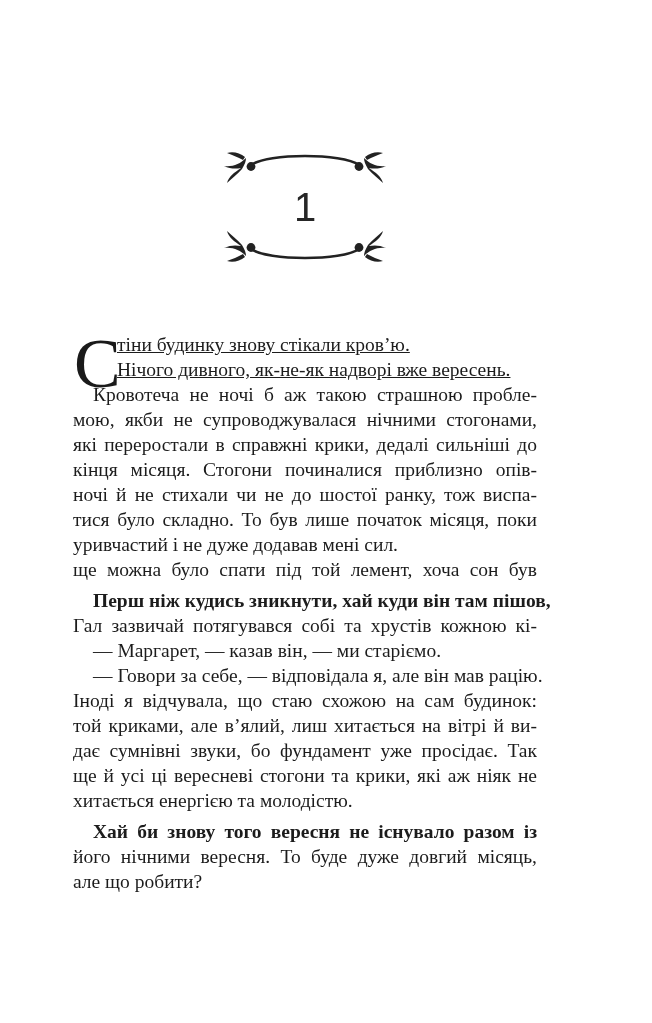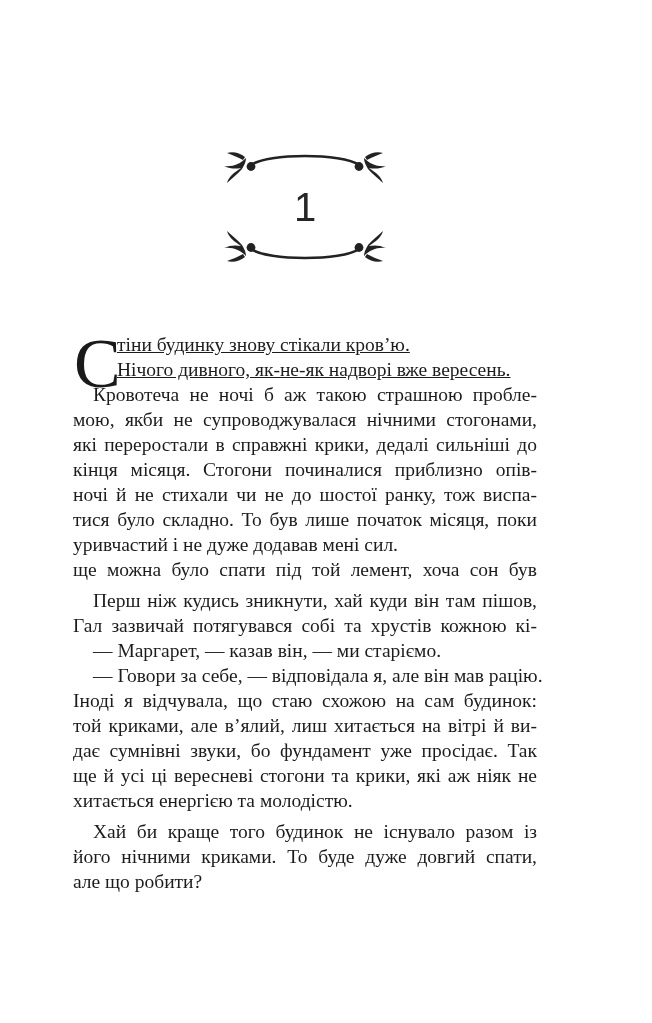--- a/index.html
+++ b/index.html
@@ -29,21 +29,21 @@
   
   .text-block { margin-top: 68px; font-size: 19.5px; line-height: 25px; color: #1c1c1c; }
   .ln {
     white-space: nowrap;
     text-align: justify;
     text-align-last: justify;
     text-justify: inter-word;
   }
   .end { text-align-last: left; }
   .ind { padding-left: 20px; }
-  .gap { margin-top: 6px; }
+  .gap { margin-top: 6px; font-weight: bold; }
 
   .cap-wrap { position: relative; }
   .cap-wrap .ln { padding-left: 44px; text-decoration: underline; }
   .dropcap {
     position: absolute; left: 1px; top: 5px;
     font-size: 70px; line-height: 54px;
     color: #1a1a1a;
   }
 </style>
 </head>
@@ -112,19 +112,19 @@
 
       <div class="ln ind end">— Маргарет, — казав він, — ми старіємо.</div>
 
       <div class="ln ind">— Говори за себе, — відповідала я, але він мав рацію.</div>
       <div class="ln">Іноді я відчувала, що стаю схожою на сам будинок:</div>
       <div class="ln">той криками, але в’ялий, лиш хитається на вітрі й ви-</div>
       <div class="ln">дає сумнівні звуки, бо фундамент уже просідає. Так</div>
       <div class="ln">ще й усі ці вересневі стогони та крики, які аж ніяк не</div>
       <div class="ln end">хитається енергією та молодістю.</div>
 
-      <div class="ln ind gap">Хай би краще того будинок не існувало разом із</div>
-      <div class="ln">його нічними криками. То буде дуже довгий спати,</div>
+      <div class="ln ind gap">Хай би знову того вересня не існувало разом із</div>
+      <div class="ln">його нічними вересня. То буде дуже довгий місяць,</div>
       <div class="ln end">але що робити?</div>
 
     </div>
   </div>
 </div>
 
 </body></html>

